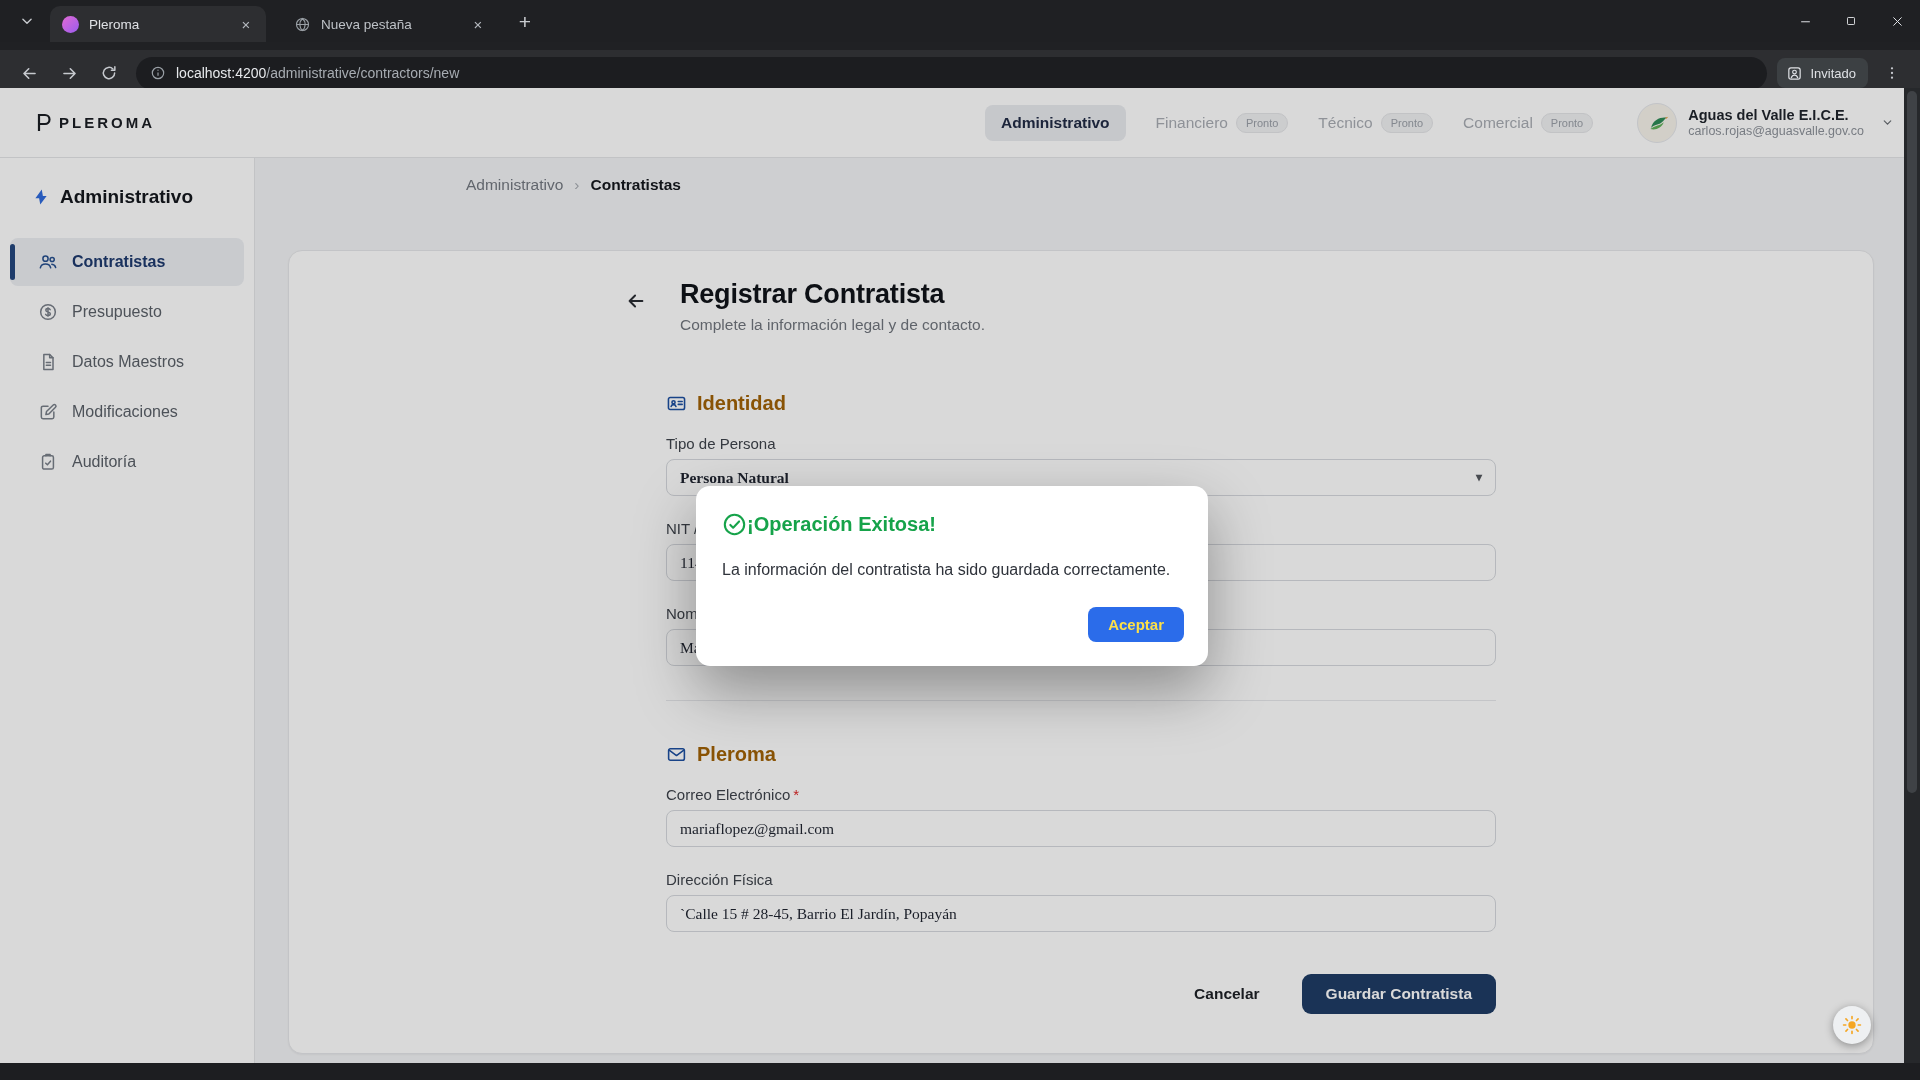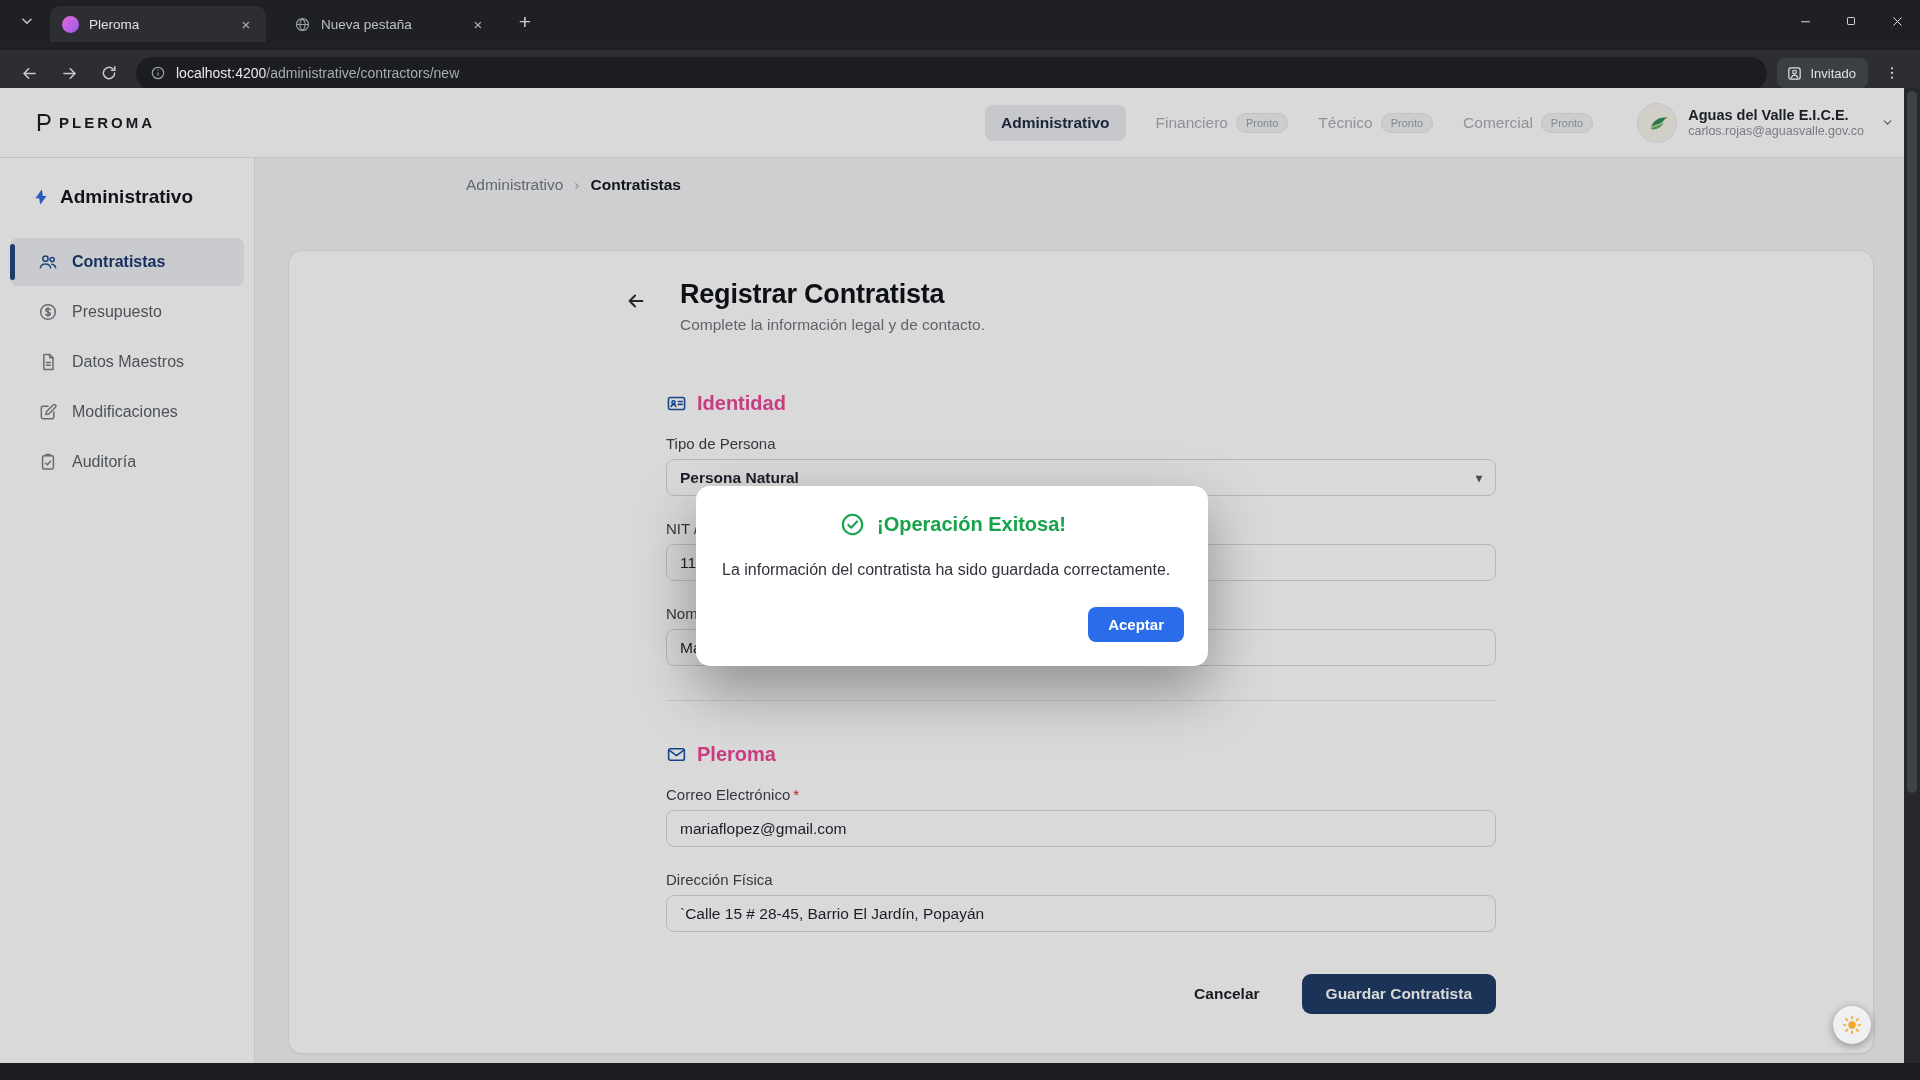--- a/index.html
+++ b/index.html
@@ -64,47 +64,47 @@
   .bc-parent { color:#737880; cursor:pointer; }
   .bc-sep { color:#a6aab1; margin:0 11px; }
   .bc-current { color:#15181e; font-weight:600; }
 
   .card { position:absolute; left:33px; top:92px; width:1586px; height:804px; background:#fff; border:1px solid #e6e7ea; border-radius:14px; box-shadow:0 1px 2px rgba(16,24,40,.05); overflow:hidden; }
   .card-inner { position:relative; width:830px; margin:0 auto; padding-top:28px; }
   .back-btn { position:absolute; left:-50px; top:30px; width:40px; height:40px; border:none; background:none; color:#2a2d33; border-radius:50%; display:flex; align-items:center; justify-content:center; cursor:pointer; }
   .form-title { font-size:27px; font-weight:800; color:#101319; letter-spacing:-0.2px; padding-left:14px; }
   .form-subtitle { margin-top:6px; font-size:15.5px; color:#71767e; padding-left:14px; }
 
-  .section-title { margin-top:58px; display:flex; align-items:center; gap:10px; color:#ec4899; font-size:20px; font-weight:700; }
+  .section-title { margin-top:58px; display:flex; align-items:center; gap:10px; color:#a16207; font-size:20px; font-weight:700; }
   .section-title .sec-icon { display:flex; color:#1d4fa0; }
   label.f-label { display:block; font-size:15px; color:#3f444c; margin-top:20px; }
   label.ghost { visibility:hidden; }
   .req { color:#dc2626; margin-left:3px; }
-  .text-input, .select { margin-top:7px; width:100%; height:37px; border:1px solid #d6d9de; border-radius:8px; background:#fff; font-family:Liberation Sans, sans-serif; font-size:15.5px; color:#1f2430; padding:0 13px; }
+  .text-input, .select { margin-top:7px; width:100%; height:37px; border:1px solid #d6d9de; border-radius:8px; background:#fff; font-family:Liberation Serif, serif; font-size:15.5px; color:#1f2430; padding:0 13px; }
   .select { display:flex; align-items:center; justify-content:space-between; cursor:pointer; font-weight:600; }
   .select .caret { color:#55595f; font-size:12px; }
   .row2 { margin-top:24px; display:flex; gap:24px; }
   .col { flex:1; min-width:0; }
   .row2 .f-label { margin-top:0; }
   .divider { margin-top:34px; border:none; border-top:1px solid #e7e8eb; }
   .contact-title { margin-top:42px; }
   .row2.tight { margin-top:20px; }
 
   .form-footer { margin-top:42px; display:flex; justify-content:flex-end; align-items:center; gap:26px; }
   .btn-cancel { background:none; border:none; font-family:inherit; font-size:15.5px; font-weight:700; color:#1d2026; padding:10px 16px; cursor:pointer; }
   .btn-submit { background:#1f3d66; border:none; color:#fff; font-family:inherit; font-size:15.5px; font-weight:700; border-radius:9px; padding:11px 24px; height:40px; cursor:pointer; }
 
   
   .overlay { position:absolute; inset:0; background:rgba(0,0,0,0.15); z-index:40; }
   .modal { position:absolute; left:696px; top:398px; width:512px; background:#fff; border-radius:14px; box-shadow:0 24px 60px rgba(0,0,0,.35); z-index:50; padding:26px 24px 24px 26px; display:flex; flex-direction:column; }
-  .modal-head { display:flex; align-items:center; gap:12px;justify-content:center; }
+  .modal-head { display:flex; align-items:center; gap:0; }
   .modal-head .check { display:flex; color:#16a34a; }
   .modal-title { font-size:20px; font-weight:800; color:#16a34a; }
   .modal-msg { margin-top:22px; font-size:16px; color:#2f333b; line-height:1.4; }
-  .btn-accept { margin-top:26px; align-self:flex-end; background:#2b6cea; border:none; color:#ffffff; font-family:inherit; font-size:15px; font-weight:700; border-radius:8px; padding:9px 20px; cursor:pointer; }
+  .btn-accept { margin-top:26px; align-self:flex-end; background:#2b6cea; border:none; color:#fde047; font-family:inherit; font-size:15px; font-weight:700; border-radius:8px; padding:9px 20px; cursor:pointer; }
 
   .theme-fab { position:absolute; left:1833px; top:918px; width:38px; height:38px; border-radius:50%; border:none; background:#eef0f2; box-shadow:0 2px 8px rgba(0,0,0,.35); display:flex; align-items:center; justify-content:center; z-index:60; cursor:pointer; }
 
   .v-scrollbar { position:absolute; top:88px; right:0; width:16px; bottom:17px; background:#26282b; z-index:70; }
   .v-thumb { position:absolute; top:3px; left:3px; width:10px; height:72%; background:#3f4246; border-radius:6px; }
   .h-strip { position:absolute; left:0; right:0; bottom:0; height:17px; background:#1d1e21; }
 
   svg { display:block; }
 </style>
 </head>

